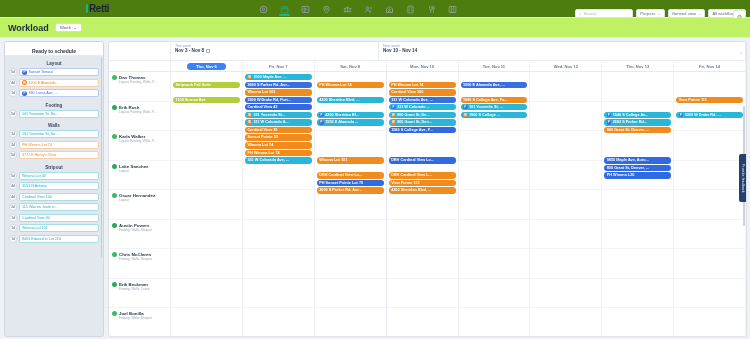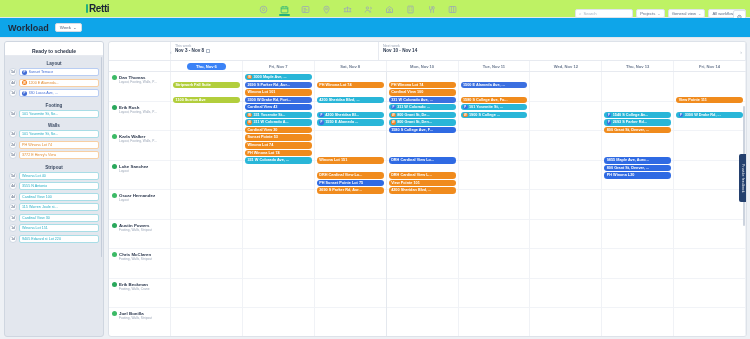--- a/index.html
+++ b/index.html
@@ -6,21 +6,21 @@
   html,body { width:750px; height:339px; overflow:hidden; }
   body {
     font-family: "Liberation Sans", sans-serif;
     background:#ffffff;
     font-size:5px;
     color:#31405a;
     -webkit-font-smoothing:antialiased;
   }
   
   .topbar {
-    height:18px; background:#bef264; border-bottom:1px solid #e4e8ee;
+    height:18px; background:#4d7c0f; border-bottom:1px solid #e4e8ee;
     display:flex; align-items:center; position:relative;
   }
   .logo {
     position:absolute; left:86px; top:3px;
     font-size:10px; font-weight:bold; letter-spacing:-0.4px; color:#1b2536;
     display:flex; align-items:center;
   }
   .logo-bar { width:2px; height:9px; background:#22b07d; margin-right:1px; border-radius:1px;}
   .navicons { position:absolute; left:258px; top:0; height:18px; display:flex; gap:10px; align-items:center;}
   .navicon {
@@ -47,21 +47,21 @@
   .pill .cv { font-size:4px; color:#98a3b5; }
   .searchpill { width:58px; color:#a8b1c0; }
   .searchpill .mag { font-size:4px; }
   .gear-btn {
     width:13px; height:13px; border:1px solid #dfe3ea; border-radius:2px; background:#fff;
     display:flex; align-items:center; justify-content:center; color:#7b879b; font-size:6px;
     margin-left:3px; align-self:center;
   }
   
   .pagehead {
-    height:20px; background:#0ea5e9; display:flex; align-items:center; padding-left:8px; gap:6px;
+    height:20px; background:#bef264; display:flex; align-items:center; padding-left:8px; gap:6px;
     border-bottom:1px solid #e1e6ed; position:relative;
   }
   .pagetitle { font-size:9px; font-weight:bold; color:#1f2a3c; }
   .weekbtn {
     border:1px solid #d5dbe4; background:#fff; border-radius:2px; height:9px;
     padding:0 4px; display:flex; align-items:center; gap:2px; font-size:4.4px; color:#4d5c74;
   }
   
   .content { display:flex; height:301px; background:#eef1f5; }
   

